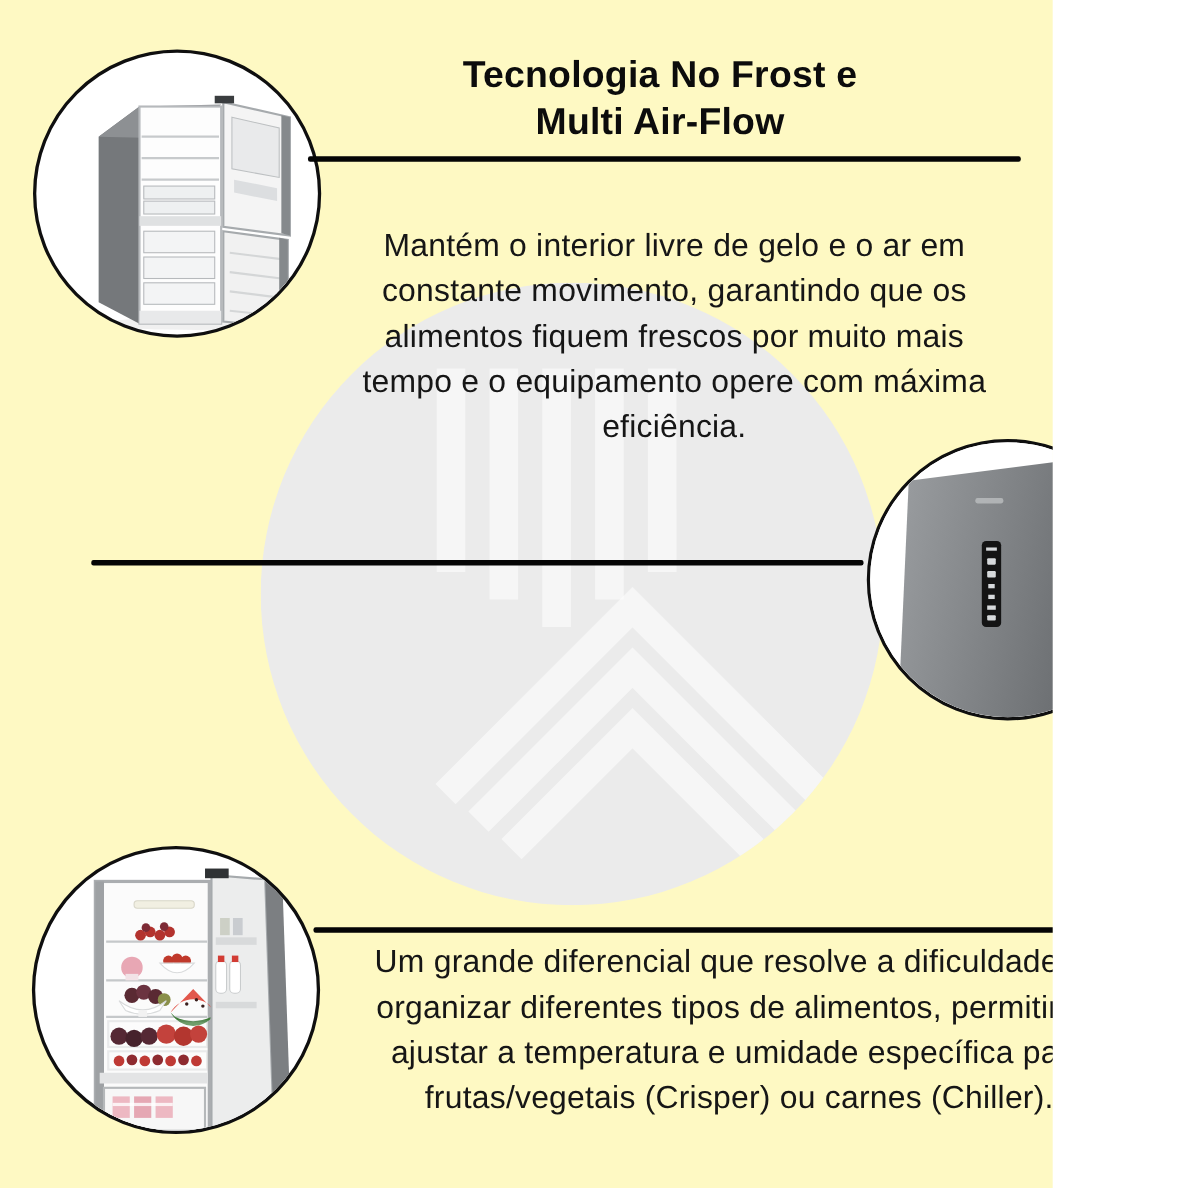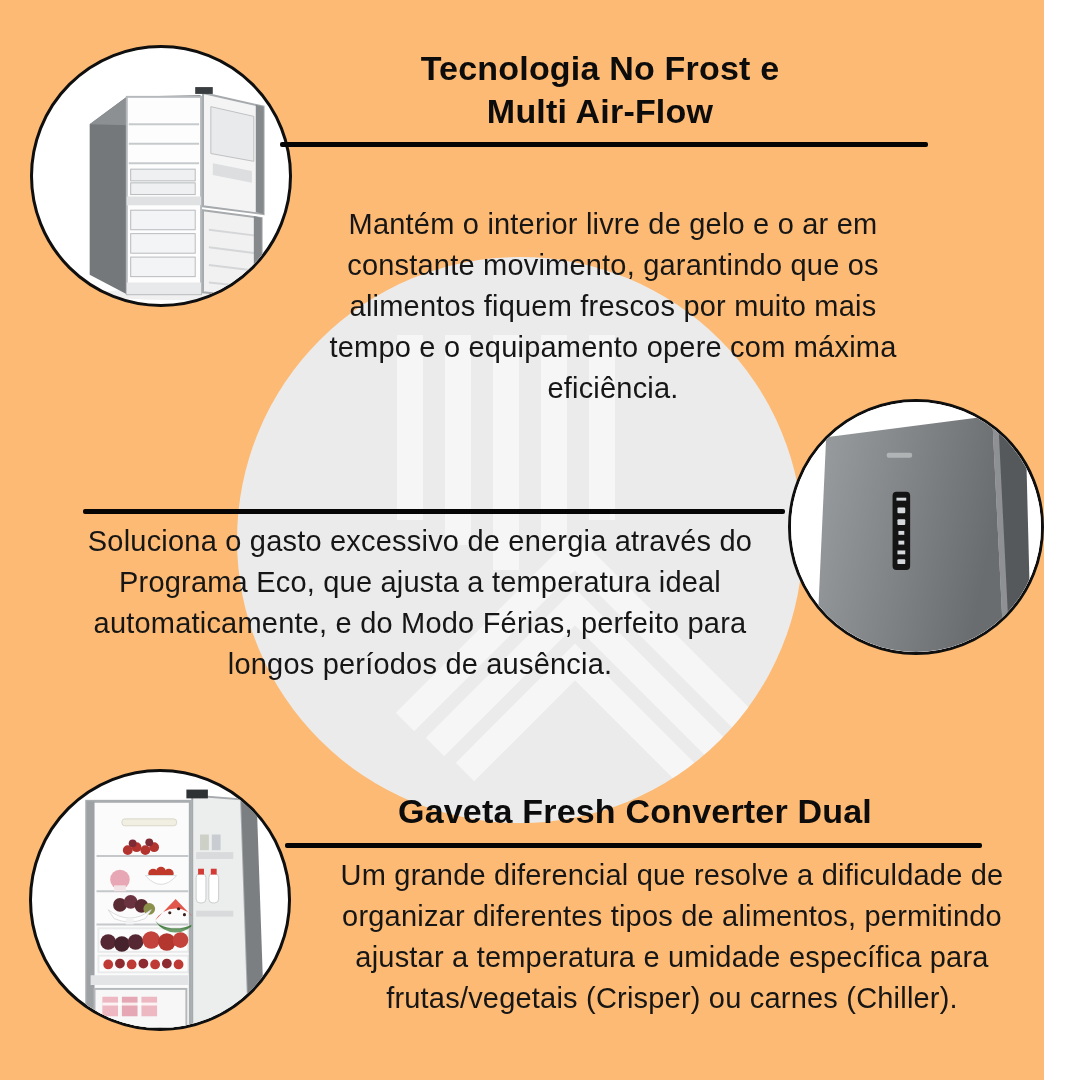--- a/index.html
+++ b/index.html
@@ -1,17 +1,17 @@
 <!DOCTYPE html>
 <html><head>
 <meta charset="utf-8">
 <style>
   html,body{margin:0;padding:0;background:#ffffff;}
   .canvas{
-    position:relative;width:1044px;height:1080px;background:#fdba74;
+    position:relative;width:957px;height:1080px;background:#fef9c3;
     overflow:hidden;font-family:"Liberation Sans",sans-serif;color:#111111;
   }
   .watermark{position:absolute;left:237px;top:257px;width:566px;height:566px;}
   .photo-circle{
     position:absolute;border:3px solid #0f0f0f;border-radius:50%;
     overflow:hidden;background:#ffffff;box-sizing:border-box;
   }
   .photo-circle svg{display:block;width:100%;height:100%;}
   .c1{left:30px;top:45px;width:262px;height:262px;}
   .c2{left:788px;top:399px;width:256px;height:256px;}
@@ -99,24 +99,20 @@
   <h2 class="title t1">Tecnologia No Frost e
 Multi Air-Flow</h2>
   <div class="divider d1"></div>
   <p class="body b1">Mantém o interior livre de gelo e o ar em
 constante movimento, garantindo que os
 alimentos fiquem frescos por muito mais
 tempo e o equipamento opere com máxima
 eficiência.</p>
 
   <div class="divider d2"></div>
-  <p class="body b2">Soluciona o gasto excessivo de energia através do
-Programa Eco, que ajusta a temperatura ideal
-automaticamente, e do Modo Férias, perfeito para
-longos períodos de ausência.</p>
   <div class="photo-circle c2">
     <svg viewBox="0 0 256 256">
       <defs>
         <linearGradient id="doorGrad" x1="0" y1="0" x2="1" y2="0.25">
           <stop offset="0" stop-color="#9b9ea1"></stop>
           <stop offset="0.6" stop-color="#7e8184"></stop>
           <stop offset="1" stop-color="#6a6d70"></stop>
         </linearGradient>
       </defs>
       <rect width="256" height="256" fill="#ffffff"></rect>
@@ -219,20 +215,19 @@
         <rect x="168" y="104" width="10" height="30" rx="4" fill="#ffffff" stroke="#c9cccd"></rect>
         <rect x="170" y="99" width="6" height="6" fill="#d23c34"></rect>
         <rect x="181" y="104" width="10" height="30" rx="4" fill="#ffffff" stroke="#c9cccd"></rect>
         <rect x="183" y="99" width="6" height="6" fill="#d23c34"></rect>
       </g>
       <rect x="168" y="142" width="38" height="6" fill="#d8dadb"></rect>
       <polygon points="214,28 230,32 238,262 222,262" fill="#7c7f82"></polygon>
       <rect x="158" y="18" width="22" height="9" fill="#2f3234"></rect>
     </svg>
   </div>
-  <h2 class="title t3">Gaveta Fresh Converter Dual</h2>
   <div class="divider d3"></div>
   <p class="body b3">Um grande diferencial que resolve a dificuldade de
 organizar diferentes tipos de alimentos, permitindo
 ajustar a temperatura e umidade específica para
 frutas/vegetais (Crisper) ou carnes (Chiller).</p>
 
 </div>
 
 </body></html>

